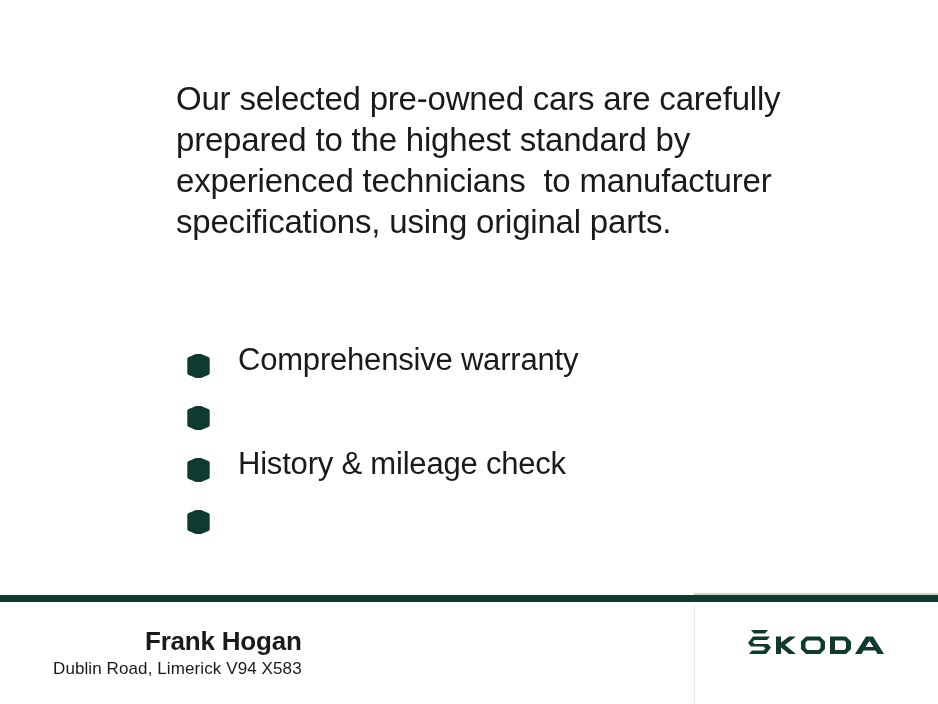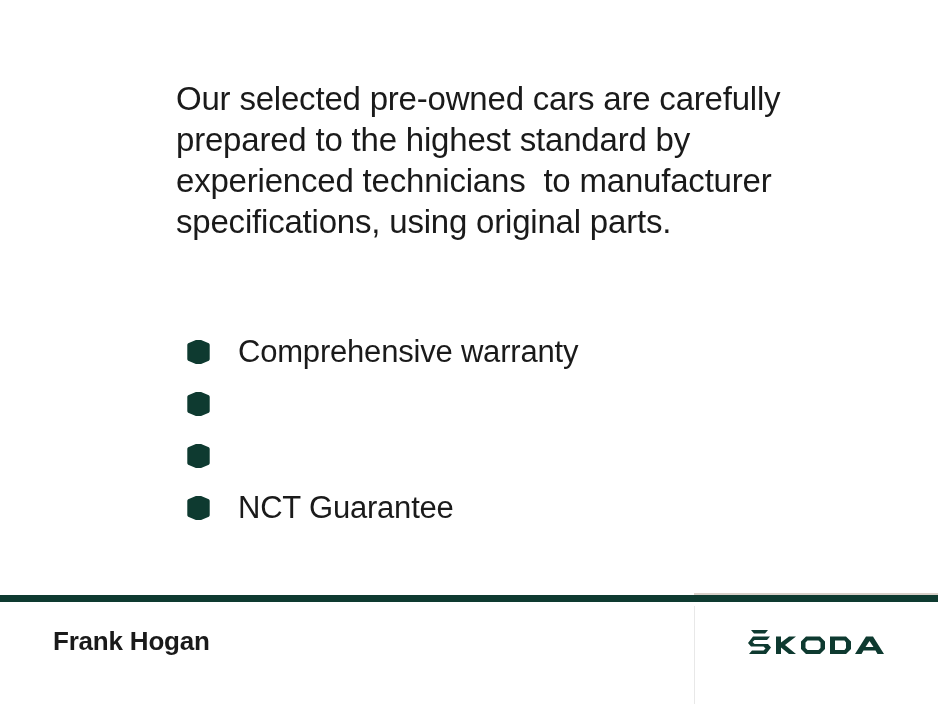--- a/index.html
+++ b/index.html
@@ -56,21 +56,21 @@
     left: 185px;
     top: 326px;
     margin: 0;
     padding: 0;
     list-style: none;
     width: 620px;
   }
 
   .bullet-row {
     display: flex;
-    align-items: center;
+    align-items: flex-end;
     height: 52px;
   }
 
   .hex-bullet {
     flex: 0 0 auto;
     width: 27px;
     height: 24px;
     margin-right: 26px;
     display: block;
   }
@@ -187,41 +187,42 @@
         </svg>
       </span>
     </li>
 
     <li class="bullet-row">
       <span class="hex-bullet">
         <svg viewBox="0 0 27 24" xmlns="http://www.w3.org/2000/svg" aria-hidden="true">
           <path d="M6.6 0.8 H20.4 A2.4 2.4 0 0 1 22.3 1.7 L26.0 10.6 A2.6 2.6 0 0 1 26.0 13.4 L22.3 22.3 A2.4 2.4 0 0 1 20.4 23.2 H6.6 A2.4 2.4 0 0 1 4.7 22.3 L1.0 13.4 A2.6 2.6 0 0 1 1.0 10.6 L4.7 1.7 A2.4 2.4 0 0 1 6.6 0.8 Z" transform="rotate(90 13.5 12)" fill="#0E3A30"></path>
         </svg>
       </span>
-    </li>
-
-    <li class="bullet-row">
-      <span class="hex-bullet">
-        <svg viewBox="0 0 27 24" xmlns="http://www.w3.org/2000/svg" aria-hidden="true">
-          <path d="M6.6 0.8 H20.4 A2.4 2.4 0 0 1 22.3 1.7 L26.0 10.6 A2.6 2.6 0 0 1 26.0 13.4 L22.3 22.3 A2.4 2.4 0 0 1 20.4 23.2 H6.6 A2.4 2.4 0 0 1 4.7 22.3 L1.0 13.4 A2.6 2.6 0 0 1 1.0 10.6 L4.7 1.7 A2.4 2.4 0 0 1 6.6 0.8 Z" transform="rotate(90 13.5 12)" fill="#0E3A30"></path>
-        </svg>
-      </span>
-      <span class="bullet-label">NCT Guarantee</span>
+      <span class="bullet-label">History &amp; mileage check</span>
+    </li>
+
+    <li class="bullet-row">
+      <span class="hex-bullet">
+        <svg viewBox="0 0 27 24" xmlns="http://www.w3.org/2000/svg" aria-hidden="true">
+          <path d="M6.6 0.8 H20.4 A2.4 2.4 0 0 1 22.3 1.7 L26.0 10.6 A2.6 2.6 0 0 1 26.0 13.4 L22.3 22.3 A2.4 2.4 0 0 1 20.4 23.2 H6.6 A2.4 2.4 0 0 1 4.7 22.3 L1.0 13.4 A2.6 2.6 0 0 1 1.0 10.6 L4.7 1.7 A2.4 2.4 0 0 1 6.6 0.8 Z" transform="rotate(90 13.5 12)" fill="#0E3A30"></path>
+        </svg>
+      </span>
     </li>
 
   </ul>
 
   <div class="divider-highlight"></div>
   <div class="divider-bar"></div>
 
   <div class="footer">
     <div class="footer-panel-edge"></div>
 
     <div class="dealer-block">
       <div class="dealer-name">Frank Hogan</div>
+      <div class="dealer-address">Dublin Road, Limerick V94 X583</div>
     </div>
   </div>
 
   <div class="brand-logo">
     <svg viewBox="0 0 280 64" xmlns="http://www.w3.org/2000/svg" aria-hidden="true">
       <g fill="#0E3A30">
 
         <path d="M6 8 H40 L34 15 H12 Z"></path>
 
         <path d="M44 21 L38 28 H13 L9 32 L13 36 H40 L46 43 L36 56 H2 L8 49 H31 L35 45 L31 41 H6 L0 34 L10 21 Z"></path>

